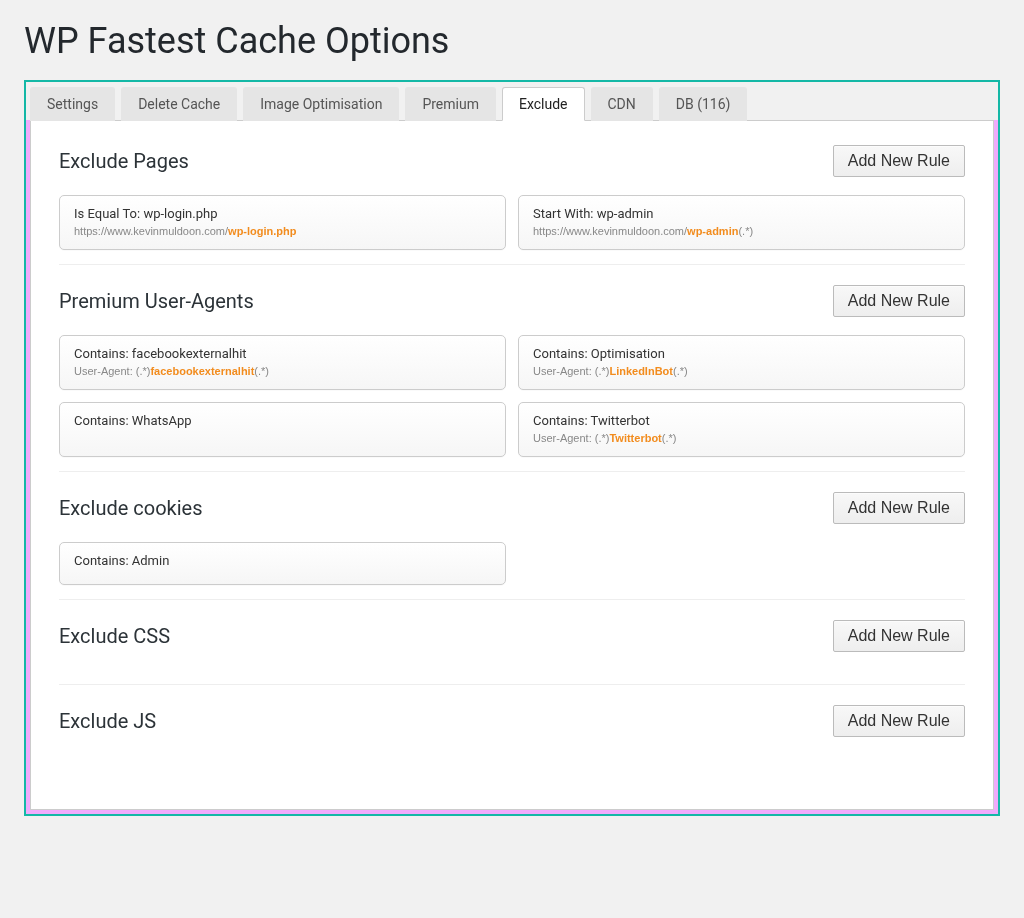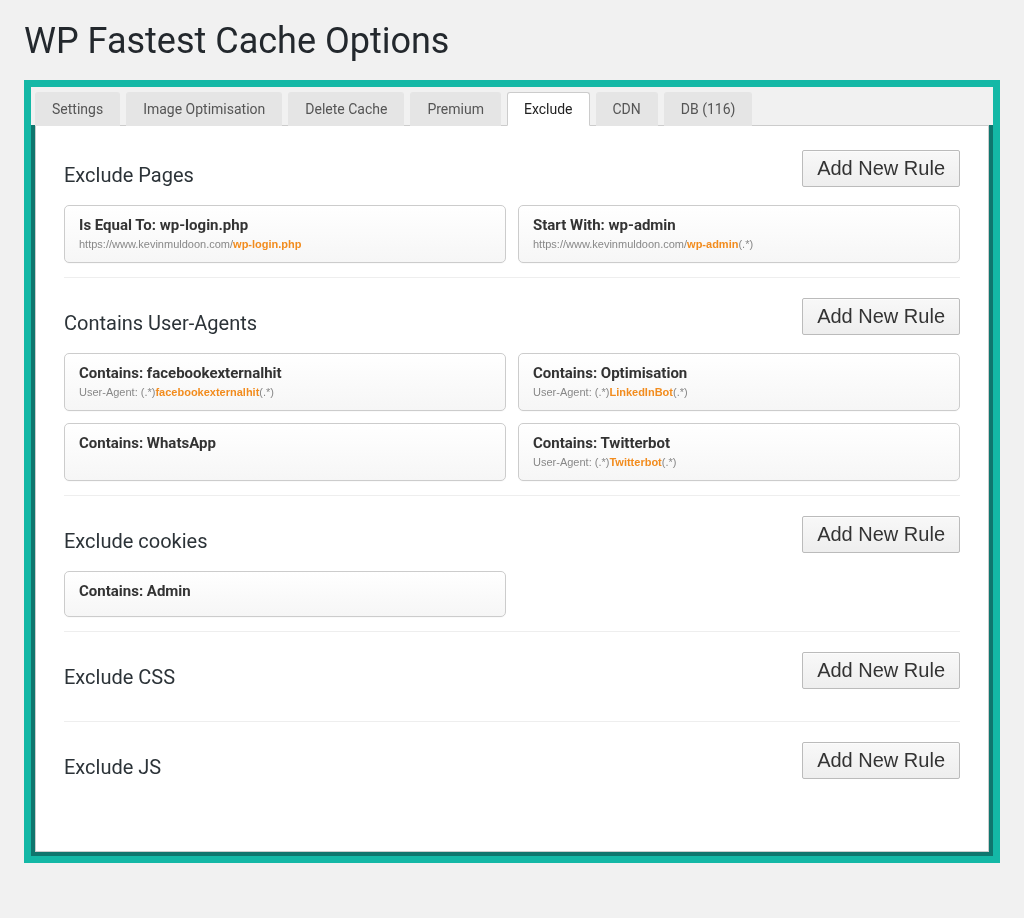--- a/index.html
+++ b/index.html
@@ -13,22 +13,22 @@
   .wrap {
     padding: 10px 24px 24px 24px;
   }
   h1.page-title {
     font-size: 36px;
     font-weight: 400;
     margin: 10px 0 18px 0;
     color: #23282d;
   }
   .panel {
-    border: 7px solid #14b8a6;
-    background: #0f766e;
+    border: 2px solid #14b8a6;
+    background: #f0abfc;
     padding: 0;
   }
   .tabs {
     display: flex;
     gap: 6px;
     padding: 4px 4px 0 4px;
     background: #f1f1f1;
   }
   .tab {
     background: #e5e5e5;
@@ -58,54 +58,54 @@
   }
   .section {
     padding-bottom: 14px;
     border-bottom: 1px solid #eee;
     margin-bottom: 20px;
   }
   .section:last-child { border-bottom: none; margin-bottom: 0;}
   .section-head {
     display: flex;
     justify-content: space-between;
-    align-items: flex-end;
+    align-items: center;
     margin-bottom: 18px;
   }
   .section-title {
     font-size: 20px;
     font-weight: 400;
     color: #2c3338;
     margin: 0;
   }
   .btn {
     background: linear-gradient(to bottom,#f8f8f8,#eee);
     border: 1px solid #bbb;
     color: #333;
-    font-size: 20px;
+    font-size: 16px;
     padding: 6px 14px;
     border-radius: 2px;
     cursor: pointer;
     box-shadow: inset 0 1px 0 rgba(255,255,255,0.6);
   }
   .rule-grid {
     display: grid;
     grid-template-columns: 1fr 1fr;
     gap: 12px;
   }
   .rule-card {
     border: 1px solid #ccc;
     border-radius: 5px;
     background: linear-gradient(to bottom,#ffffff 0%, #f6f6f6 100%);
     padding: 10px 14px 12px 14px;
     box-shadow: 0 1px 0 rgba(0,0,0,0.02);
   }
   .rule-title {
-    font-weight: 700;
-    font-size: 15px;
+    font-weight: 400;
+    font-size: 13px;
     color: #333;
     margin-bottom: 4px;
   }
   .rule-sub {
     font-family: Liberation Sans, sans-serif;
     font-size: 11px;
     color: #888;
   }
   .rule-sub .hl {
     color: #f28c1e;
@@ -114,22 +114,22 @@
 </style>
 </head>
 <body>
 
 <div class="wrap">
   <h1 class="page-title">WP Fastest Cache Options</h1>
 
   <div class="panel">
     <div class="tabs" id="tabs">
         <div class="tab">Settings</div>
+        <div class="tab">Delete Cache</div>
         <div class="tab">Image Optimisation</div>
-        <div class="tab">Delete Cache</div>
         <div class="tab">Premium</div>
         <div class="tab active">Exclude</div>
         <div class="tab">CDN</div>
         <div class="tab">DB (116)</div>
       </div>
     <div class="tab-body" id="tab-body">
         <div class="section">
           <div class="section-head">
             <h2 class="section-title">Exclude Pages</h2>
             <button class="btn">Add New Rule</button>
@@ -140,21 +140,21 @@
               <div class="rule-sub">https://www.kevinmuldoon.com/<span class="hl">wp-login.php</span></div>
             </div>
             <div class="rule-card">
               <div class="rule-title">Start With: wp-admin</div>
               <div class="rule-sub">https://www.kevinmuldoon.com/<span class="hl">wp-admin</span>(.*)</div>
             </div>
           </div>
         </div>
         <div class="section">
           <div class="section-head">
-            <h2 class="section-title">Contains User-Agents</h2>
+            <h2 class="section-title">Premium User-Agents</h2>
             <button class="btn">Add New Rule</button>
           </div>
           <div class="rule-grid">
             <div class="rule-card">
               <div class="rule-title">Contains: facebookexternalhit</div>
               <div class="rule-sub">User-Agent: (.*)<span class="hl">facebookexternalhit</span>(.*)</div>
             </div>
             <div class="rule-card">
               <div class="rule-title">Contains: Optimisation</div>
               <div class="rule-sub">User-Agent: (.*)<span class="hl">LinkedInBot</span>(.*)</div>

